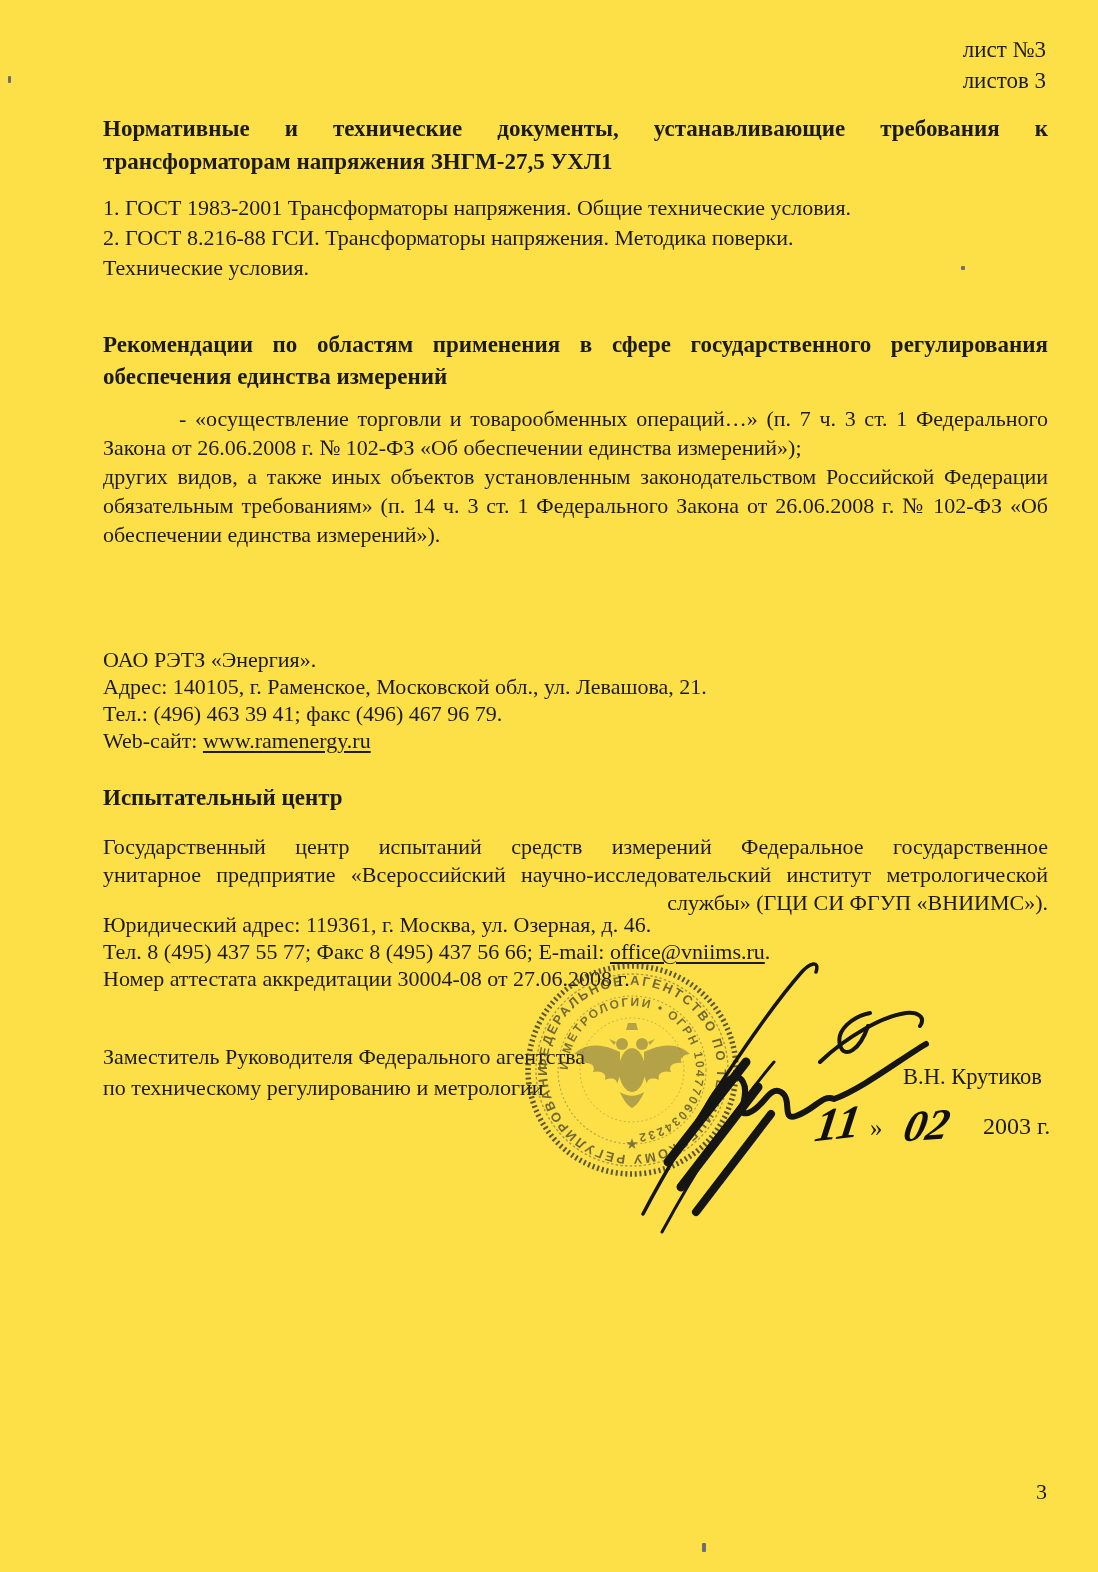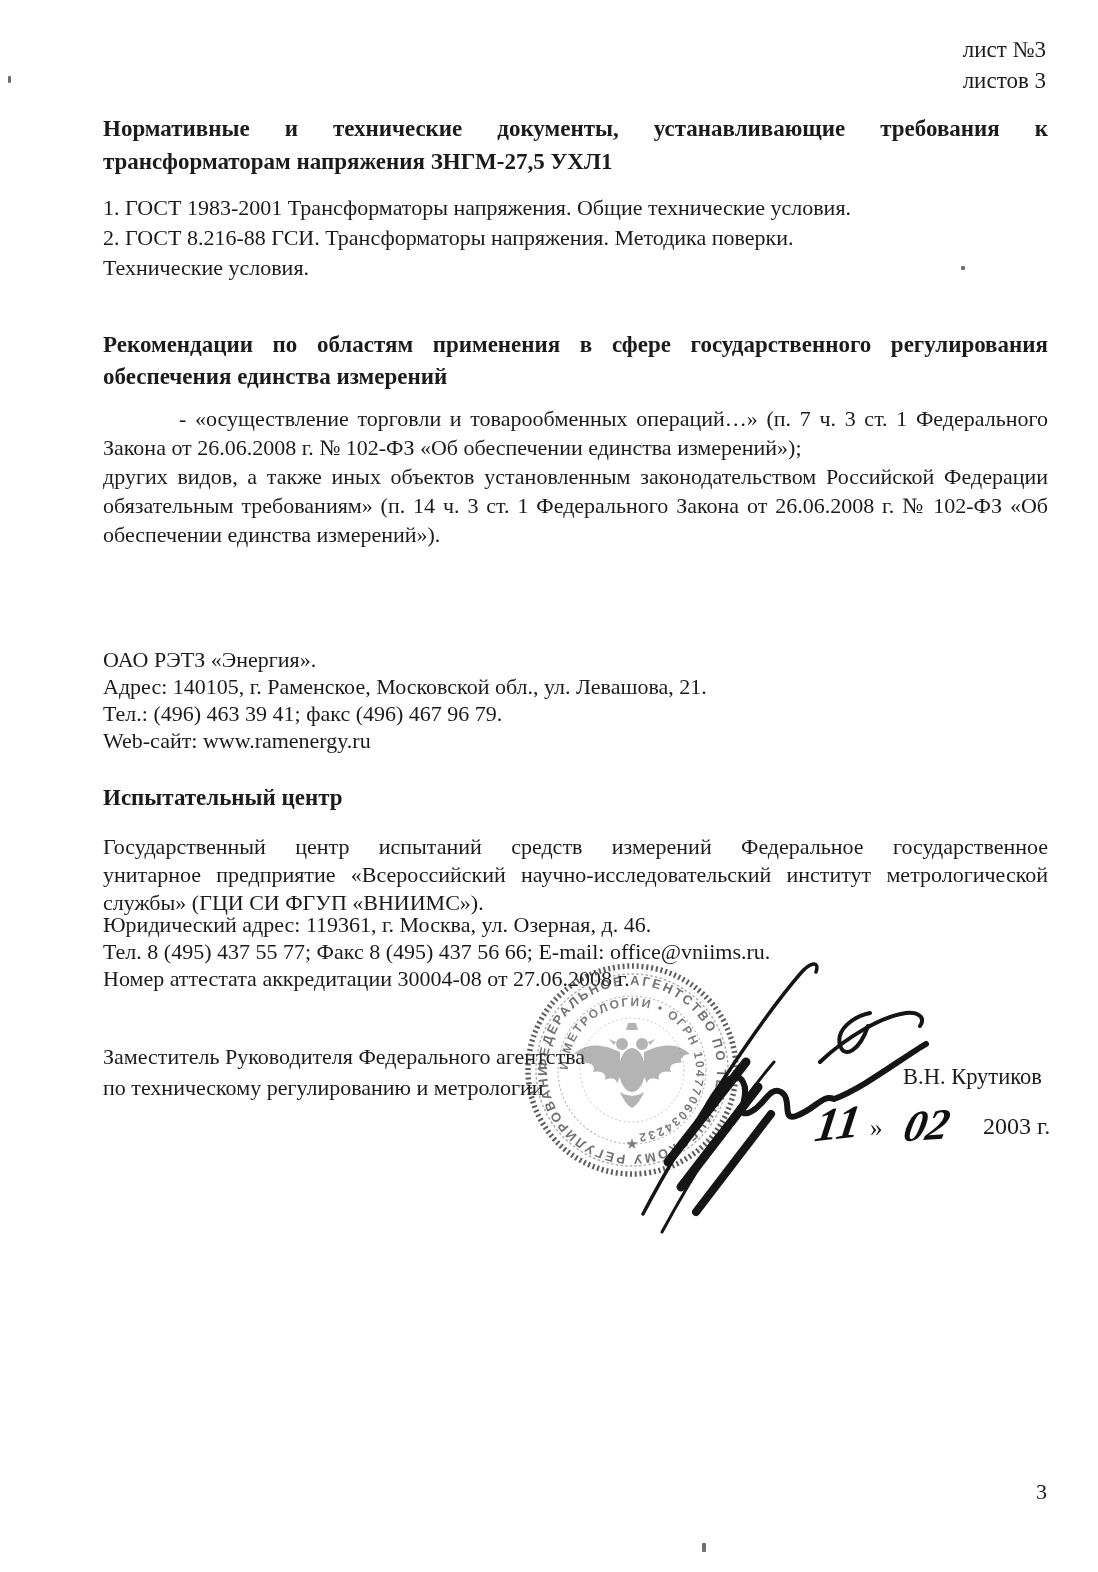--- a/index.html
+++ b/index.html
@@ -1,33 +1,33 @@
 <!DOCTYPE html>
 <html><head>
 <meta charset="utf-8">
 <style>
   html,body{margin:0;padding:0;background:#e8e8e8;}
   .page{
-    position:relative;width:1098px;height:1572px;background:#ffffff;
+    position:relative;width:1098px;height:1572px;background:#fde047;
     font-family:"Liberation Serif","DejaVu Serif",serif;color:#1b1b1b;
     overflow:hidden;margin:0 auto;
   }
   .abs{position:absolute;}
   .content{left:103px;width:945px;}
   .line{width:945px;font-size:22px;line-height:29px;white-space:normal;}
   .jl{text-align:justify;text-align-last:justify;}
   .ind{padding-left:76px;width:869px;}
   .h{font-size:23px;line-height:33px;font-weight:bold;}
   .sheet-info{top:34px;right:52px;text-align:right;font-size:23px;line-height:31px;}
   .list .line{line-height:30px;}
   .mfr .line{line-height:27px;}
-  .tcp .line{line-height:28px;}
+  .tcp .line{line-height:28px;text-align:right;}
   .tci .line{line-height:27px;}
   .sig .line{line-height:31px;font-size:22px;width:620px;}
-  .ul{text-underline-offset:3px;}
+  .ul{text-decoration:underline;text-underline-offset:3px;}
   .name{top:1064px;left:903px;font-size:22.5px;}
   .hand{font-style:italic;font-weight:bold;transform:skewX(-14deg) rotate(-6deg);display:inline-block;color:#101010;}
   .hand11{top:1096px;left:816px;font-size:47px;}
   .hand02{top:1100px;left:905px;font-size:44px;transform:skewX(-16deg) rotate(-4deg);}
   .quote2{top:1114px;left:870px;font-size:25px;}
   .year{top:1113px;left:983px;font-size:24px;}
   .pageno{top:1479px;left:1036px;font-size:22px;}
   .speck{position:absolute;background:#6f6f6f;border-radius:1px;}
   svg.overlay{position:absolute;left:0;top:0;pointer-events:none;}
   .ring-text{font-family:"Liberation Sans","DejaVu Sans",sans-serif;font-weight:bold;fill:#333;}

